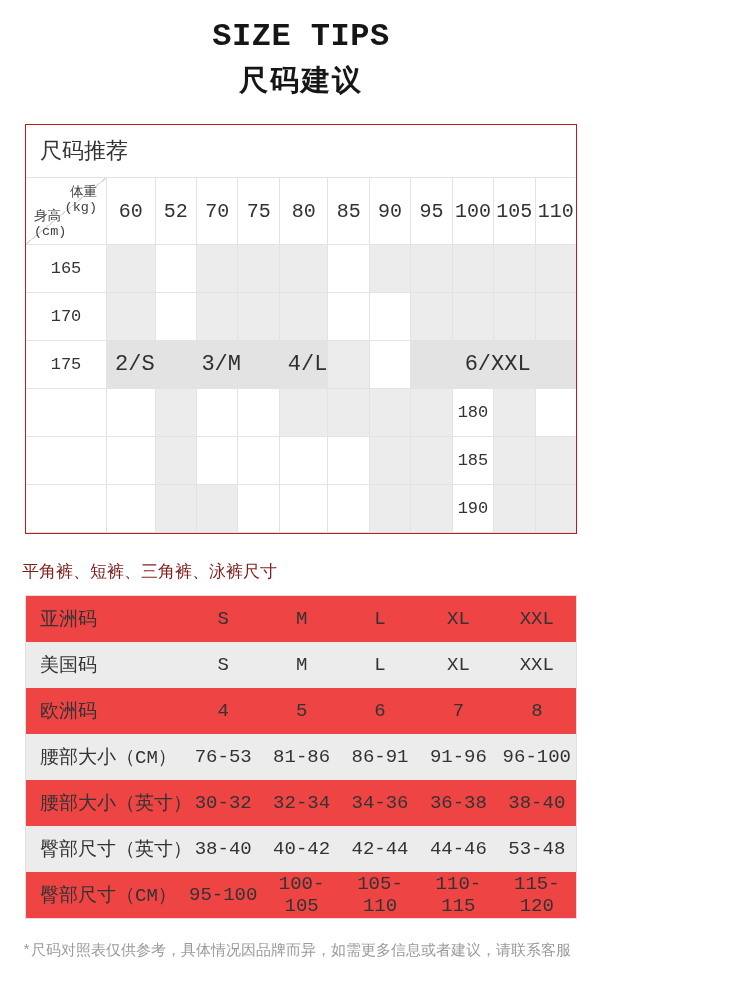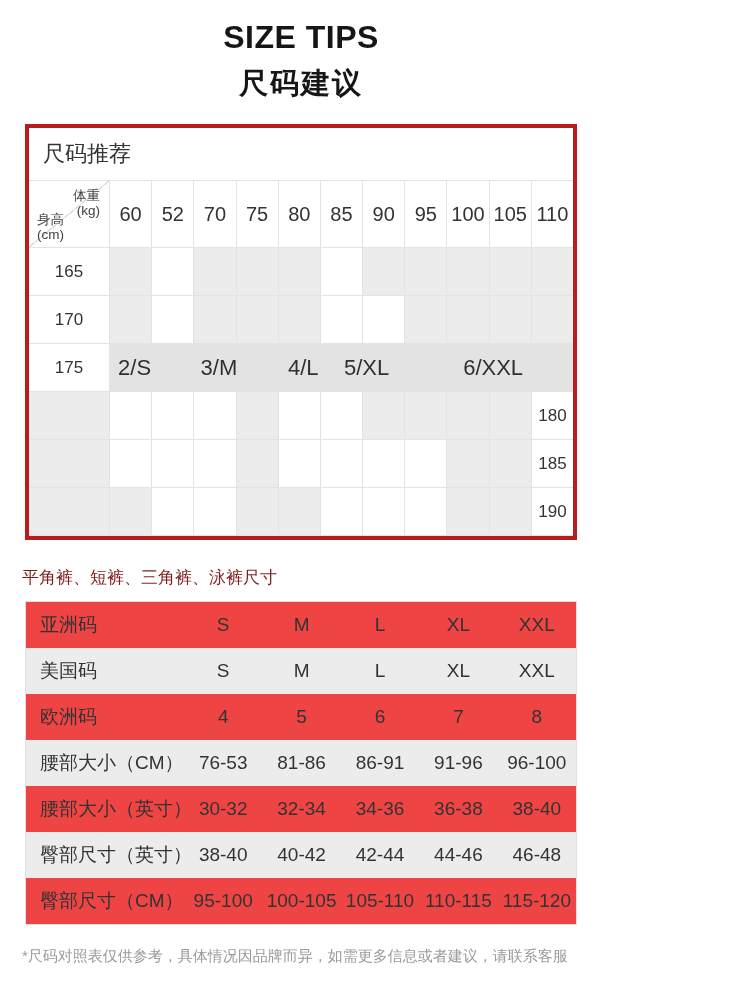--- a/index.html
+++ b/index.html
@@ -1,21 +1,21 @@
 <!DOCTYPE html>
 <html><head>
 <meta charset="utf-8">
 <style>
   * { box-sizing: border-box; }
   html, body { margin: 0; padding: 0; background: #ffffff; }
   .page {
     width: 602px;
     min-height: 1008px;
     background: #ffffff;
-    font-family: Liberation Sans, sans-serif;
+    font-family: Liberation Mono, monospace;
     color: #383838;
   }
 
   
   .hdr { text-align: center; padding-top: 16px; }
   .title-en {
     margin: 0; font-size: 32px; font-weight: 700;
     color: #161616; letter-spacing: 0.5px; line-height: 42px;
   }
   .title-zh {
@@ -24,21 +24,21 @@
   }
 
   
   .size-table-wrap { margin: 20px 25px 0; }
   .size-grid {
     display: grid;
     grid-template-columns: 80px repeat(11, 1fr);
     grid-template-rows: 52px 66px repeat(6, 47px);
     gap: 1px;
     background: #e3e3e3;          
-    border: 4px solid #b91c1c;
+    border: 1px solid #b91c1c;
   }
   .cell { background: #ffffff; display: flex; align-items: center; justify-content: center; }
   .cell.shaded { background: #ececec; }
   .grid-title {
     grid-column: 1 / -1;
     justify-content: flex-start;
     padding-left: 14px;
     font-size: 22px;
     color: #333333;
   }
@@ -196,21 +196,20 @@
         <div class="cell shaded"></div>
         <div class="cell shaded"></div>
         <div class="cell"></div>
         <div class="cell"></div>
         <div class="cell"></div>
         <div class="cell shaded"></div>
         <div class="cell shaded"></div>
         <div class="band-label" style="grid-area: 5 / 2 / auto / span 1;">2/S</div>
         <div class="band-label" style="grid-area: 5 / 3 / auto / span 3;">3/M</div>
         <div class="band-label" style="grid-area: 5 / 6 / auto / span 1;">4/L</div>
-        <div class="band-label" style="grid-area: 5 / 7 / auto / span 2;">5/XL</div>
         <div class="band-label" style="grid-area: 5 / 9 / auto / span 4;">6/XXL</div>
       </div>
   </div>
 
   <p class="section-title">平角裤、短裤、三角裤、泳裤尺寸</p>
 
   <div class="spec-table" id="spec-table">
       <div class="spec-row">
         <div class="spec-label">亚洲码</div>
         <div class="spec-val">S</div>
@@ -250,21 +249,21 @@
         <div class="spec-val">34-36</div>
         <div class="spec-val">36-38</div>
         <div class="spec-val">38-40</div>
       </div>
       <div class="spec-row shaded">
         <div class="spec-label">臀部尺寸（英寸）</div>
         <div class="spec-val">38-40</div>
         <div class="spec-val">40-42</div>
         <div class="spec-val">42-44</div>
         <div class="spec-val">44-46</div>
-        <div class="spec-val">46-48</div>
+        <div class="spec-val">53-48</div>
       </div>
       <div class="spec-row">
         <div class="spec-label">臀部尺寸（CM）</div>
         <div class="spec-val">95-100</div>
         <div class="spec-val">100-105</div>
         <div class="spec-val">105-110</div>
         <div class="spec-val">110-115</div>
         <div class="spec-val">115-120</div>
       </div>
     </div>

